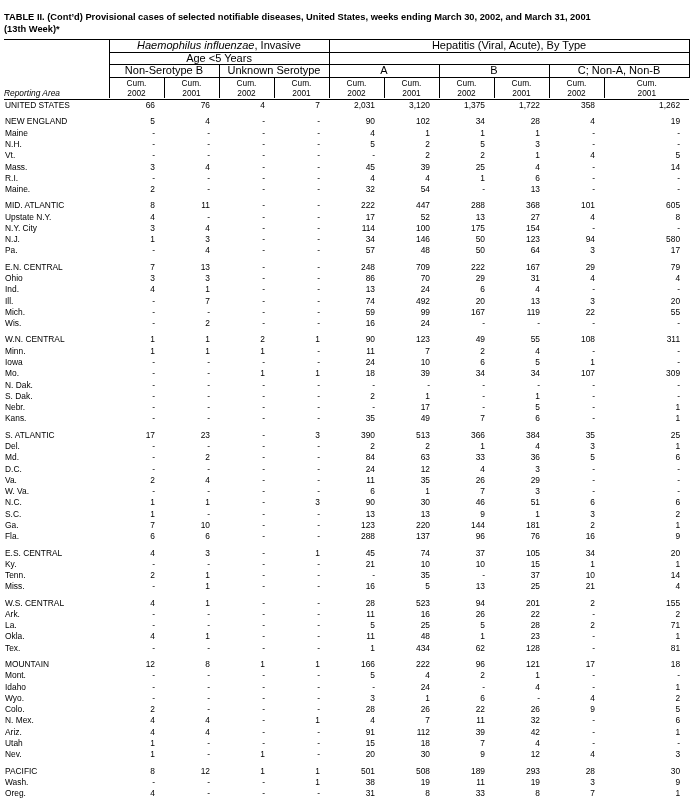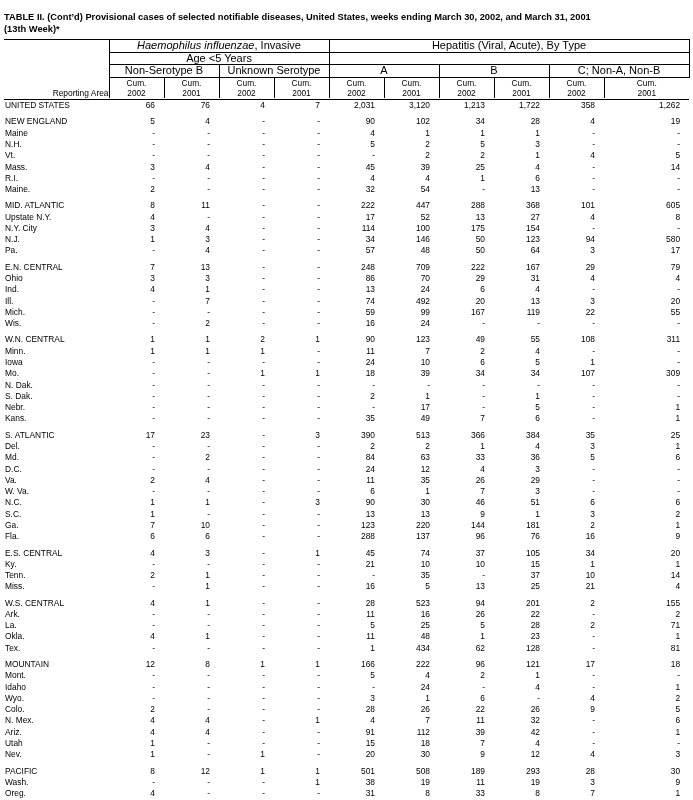--- a/index.html
+++ b/index.html
@@ -32,22 +32,22 @@
   th.grp.r{border-right:0.8px solid #000;}
   th.blank{border:0;}
   th.cum{
     text-align:center;font-size:8.3px;line-height:10.2px;
     border-left:0.8px solid #000;
     padding-bottom:1px;
   }
   th.cum .l1{display:block;}
   th.cum .l2{display:block;}
   th.rep{
-    text-align:right;font-size:8.4px;line-height:10.2px;
-    vertical-align:bottom;padding-bottom:1px;
+    text-align:left;font-size:8.4px;line-height:10.2px;
+    vertical-align:bottom;padding-bottom:1px;font-style:italic;
   }
   .thickline td{border-bottom:1.1px solid #000;height:1px;padding:0;}
   tr.row td{
     line-height:11.28px;height:11.28px;font-size:8.4px;
   }
   tr.row td.area{text-align:left;padding-left:1px;white-space:nowrap;}
   tr.row td.num{text-align:right;padding-right:9px;white-space:nowrap;}
   tr.gap td{height:5px;line-height:5px;font-size:1px;}
   .italic{font-style:italic;}
 </style>
@@ -145,21 +145,21 @@
     </thead>
     <tbody id="tbody">
         <tr class="row">
           <td class="area">UNITED STATES</td>
           <td class="num">66</td>
           <td class="num">76</td>
           <td class="num">4</td>
           <td class="num">7</td>
           <td class="num">2,031</td>
           <td class="num">3,120</td>
-          <td class="num">1,213</td>
+          <td class="num">1,375</td>
           <td class="num">1,722</td>
           <td class="num">358</td>
           <td class="num">1,262</td>
         </tr>
         <tr class="gap">
           <td colspan="11"></td>
         </tr>
         <tr class="row">
           <td class="area">NEW ENGLAND</td>
           <td class="num">5</td>

